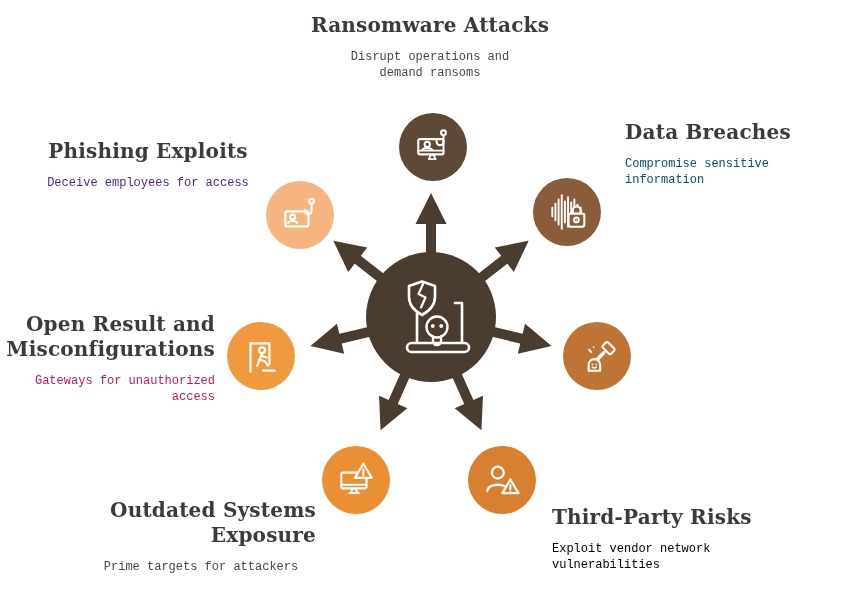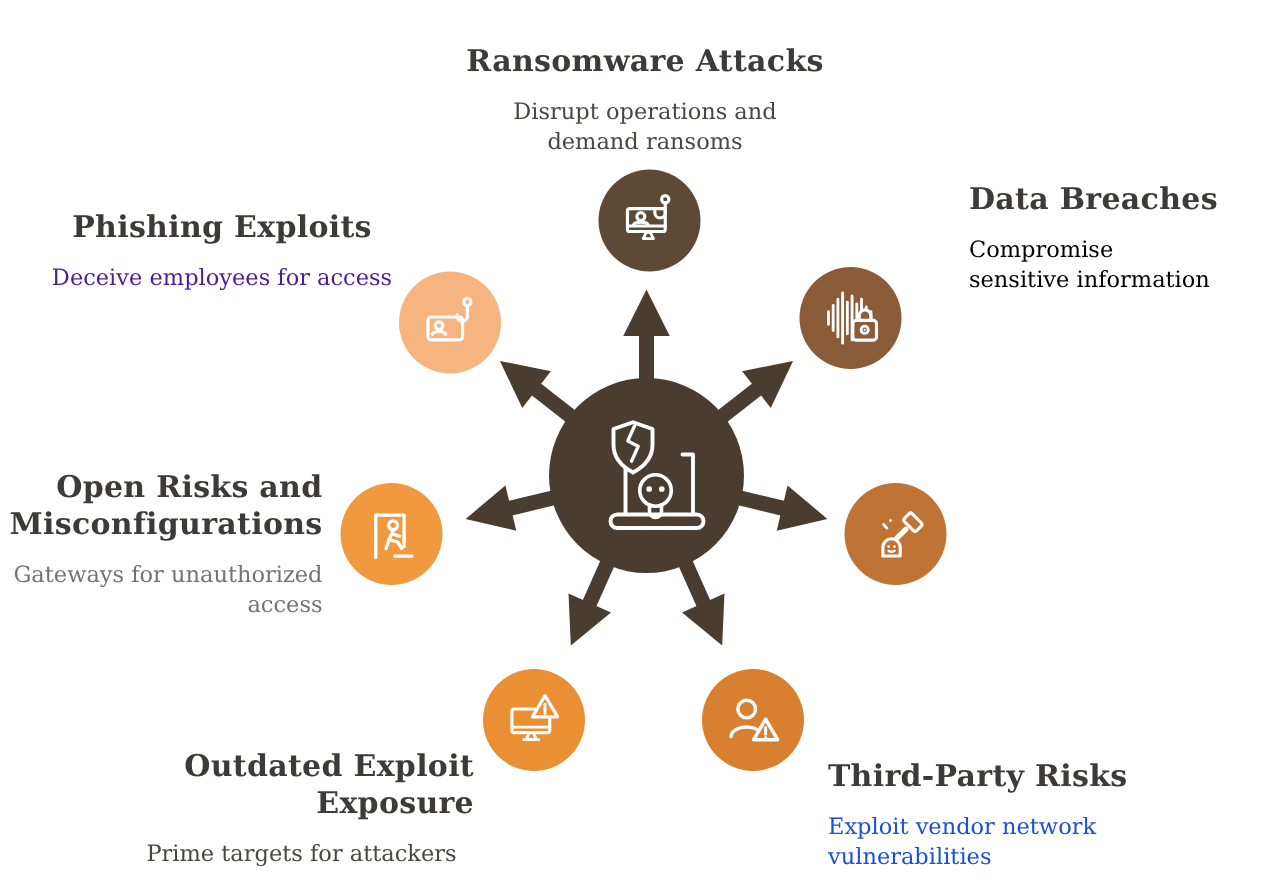--- a/index.html
+++ b/index.html
@@ -18,29 +18,29 @@
   .node-regulatory{left:563px;top:322px;}
   .node-third-party{left:468px;top:446px;}
   .node-outdated{left:322px;top:446px;}
   .node-open-ports{left:227px;top:322px;}
   .node-phishing{left:266px;top:181px;}
   .block{position:absolute;}
   .block .title{
     font-size:20px;font-weight:700;line-height:1.25;letter-spacing:0.2px;
   }
   .block .subtitle{
-    font-size:15px;line-height:1.3;margin-top:12px;
+    font-size:12px;line-height:1.3;margin-top:12px;font-family:Liberation Mono, monospace;
   }
   .align-center{text-align:center;}
   .align-left{text-align:left;}
   .align-right{text-align:right;}
-  .blk-ransomware{left:300px;top:28px;width:260px;}
+  .blk-ransomware{left:300px;top:13px;width:260px;}
   .blk-ransomware .subtitle{max-width:178px;margin-left:auto;margin-right:auto;}
   .blk-phishing{left:26px;top:139px;width:244px;}
-  .blk-data-breaches{left:646px;top:120px;width:180px;}
+  .blk-data-breaches{left:625px;top:120px;width:180px;}
   .blk-data-breaches .subtitle{max-width:165px;}
   .blk-regulatory{left:663px;top:314px;width:186px;}
   .blk-third-party{left:552px;top:505px;width:230px;}
   .blk-third-party .subtitle{max-width:182px;}
   .blk-outdated{right:536px;top:498px;width:230px;}
   .blk-open-ports{right:637px;top:312px;width:215px;}
 </style>
 </head>
 <body>
 
@@ -184,39 +184,39 @@
     </svg>
   </div>
 
   <div class="block blk-ransomware align-center">
     <div class="title" style="color: rgb(62, 58, 56);">Ransomware Attacks</div>
     <div class="subtitle" style="color: rgb(75, 70, 66);">Disrupt operations and demand ransoms</div>
   </div>
 
   <div class="block blk-data-breaches align-left">
     <div class="title" style="color: rgb(62, 58, 56);">Data Breaches</div>
-    <div class="subtitle" style="color: #000000;">Compromise sensitive information</div>
+    <div class="subtitle" style="color: #0c4a6e;">Compromise sensitive information</div>
   </div>
 
   <div class="block blk-regulatory align-left">
   </div>
 
   <div class="block blk-third-party align-left">
     <div class="title" style="color: rgb(62, 58, 56);">Third-Party Risks</div>
-    <div class="subtitle" style="color: #1d4ed8;">Exploit vendor network vulnerabilities</div>
+    <div class="subtitle" style="color: #000000;">Exploit vendor network vulnerabilities</div>
   </div>
 
   <div class="block blk-outdated align-right">
-    <div class="title" style="color: rgb(62, 58, 56);">Outdated Exploit Exposure</div>
+    <div class="title" style="color: rgb(62, 58, 56);">Outdated Systems Exposure</div>
     <div class="subtitle" style="color: rgb(75, 70, 66); text-align: center;">Prime targets for attackers</div>
   </div>
 
   <div class="block blk-open-ports align-right">
-    <div class="title" style="color: rgb(62, 58, 56);">Open Risks and Misconfigurations</div>
-    <div class="subtitle" style="color: #737373;">Gateways for unauthorized access</div>
+    <div class="title" style="color: rgb(62, 58, 56);">Open Result and Misconfigurations</div>
+    <div class="subtitle" style="color: #be185d;">Gateways for unauthorized access</div>
   </div>
 
   <div class="block blk-phishing align-center">
     <div class="title" style="color: rgb(62, 58, 56);">Phishing Exploits</div>
     <div class="subtitle" style="color: #4c1d95;">Deceive employees for access</div>
   </div>
 
 </div>
 
 </body></html>

